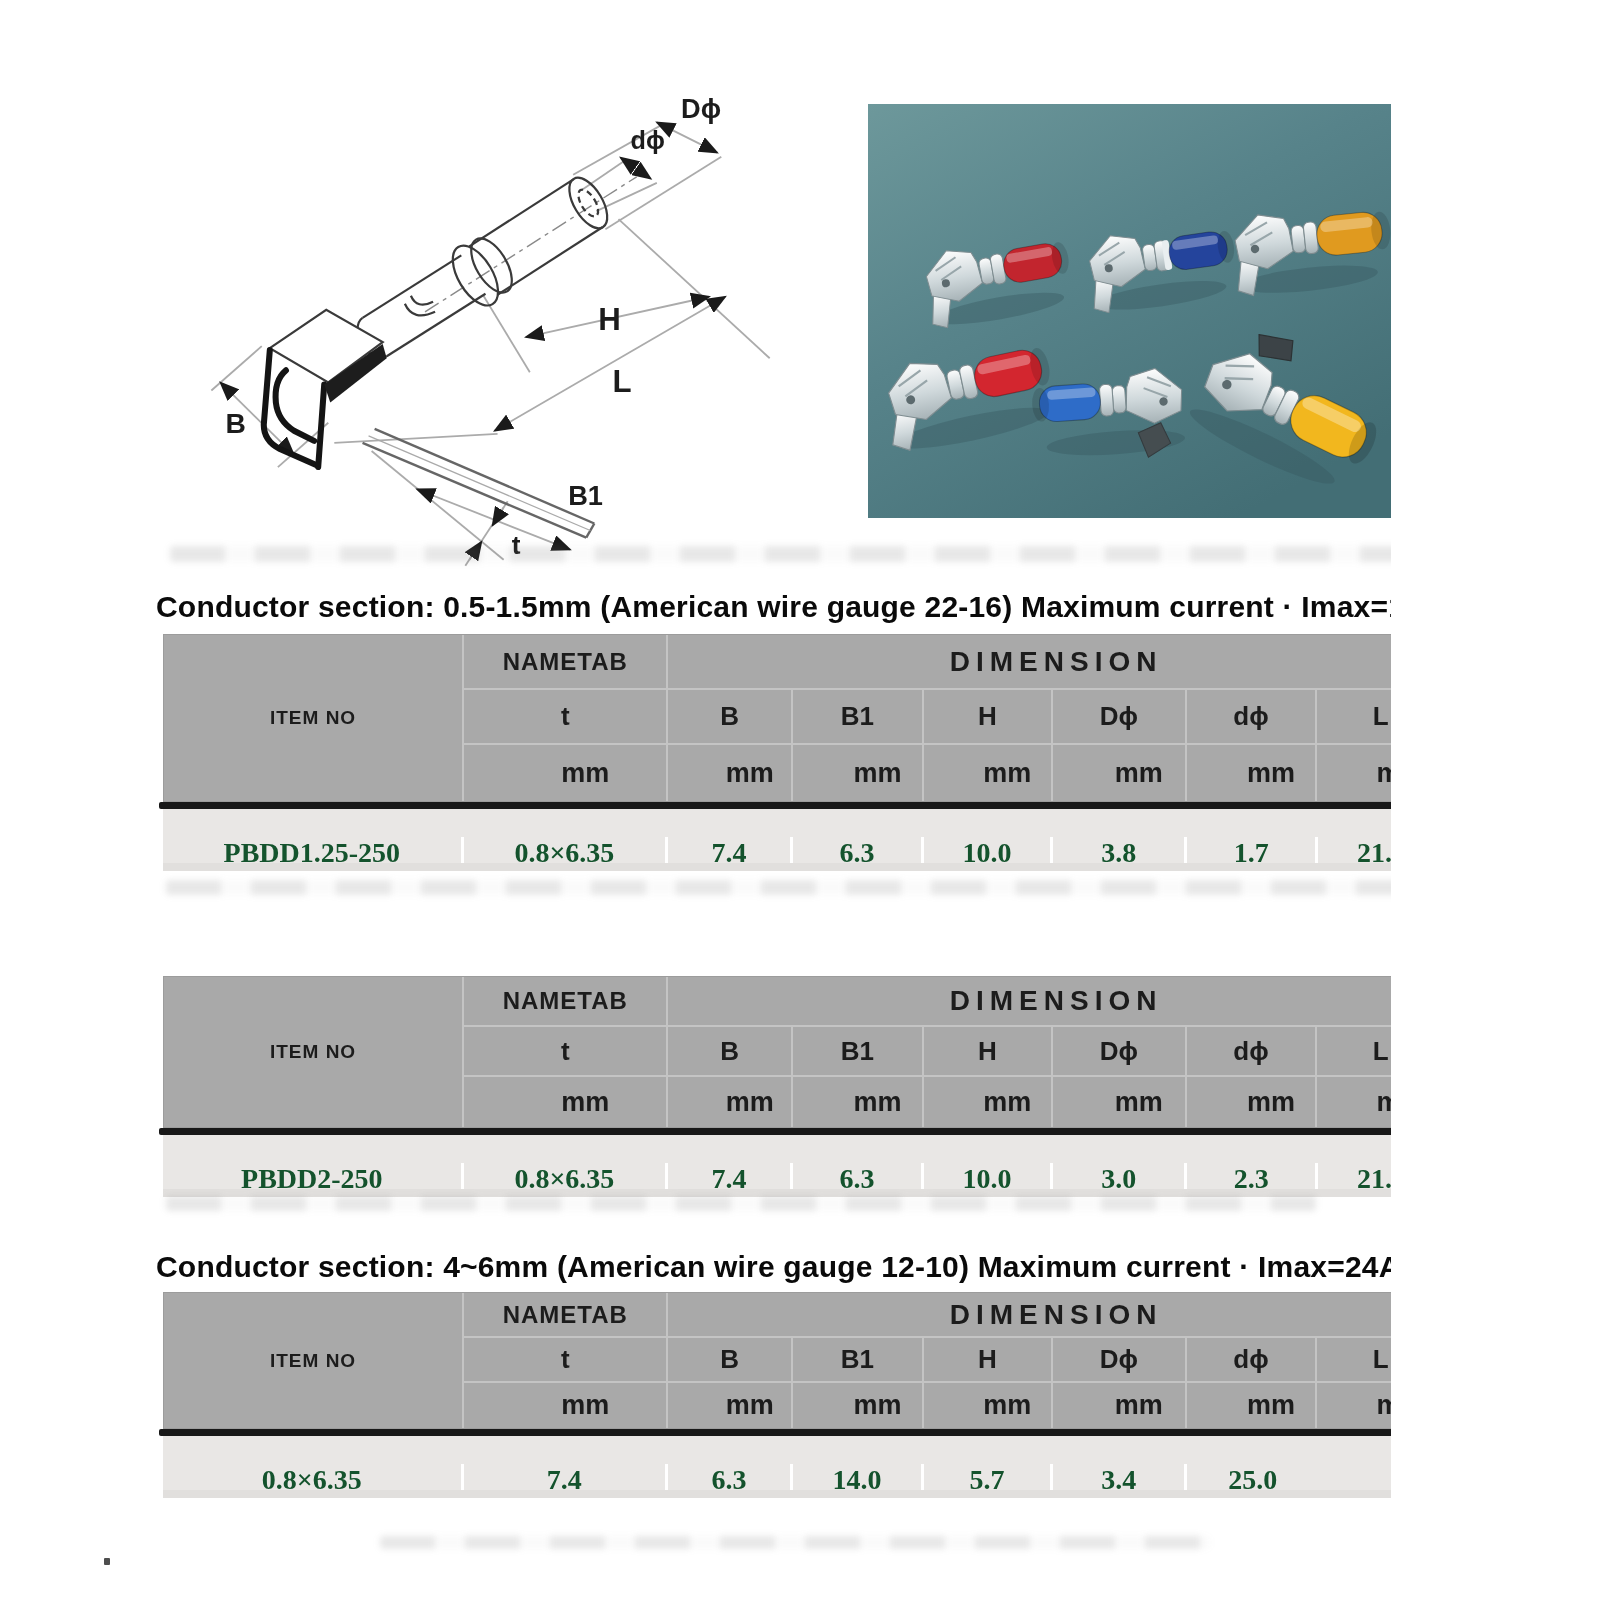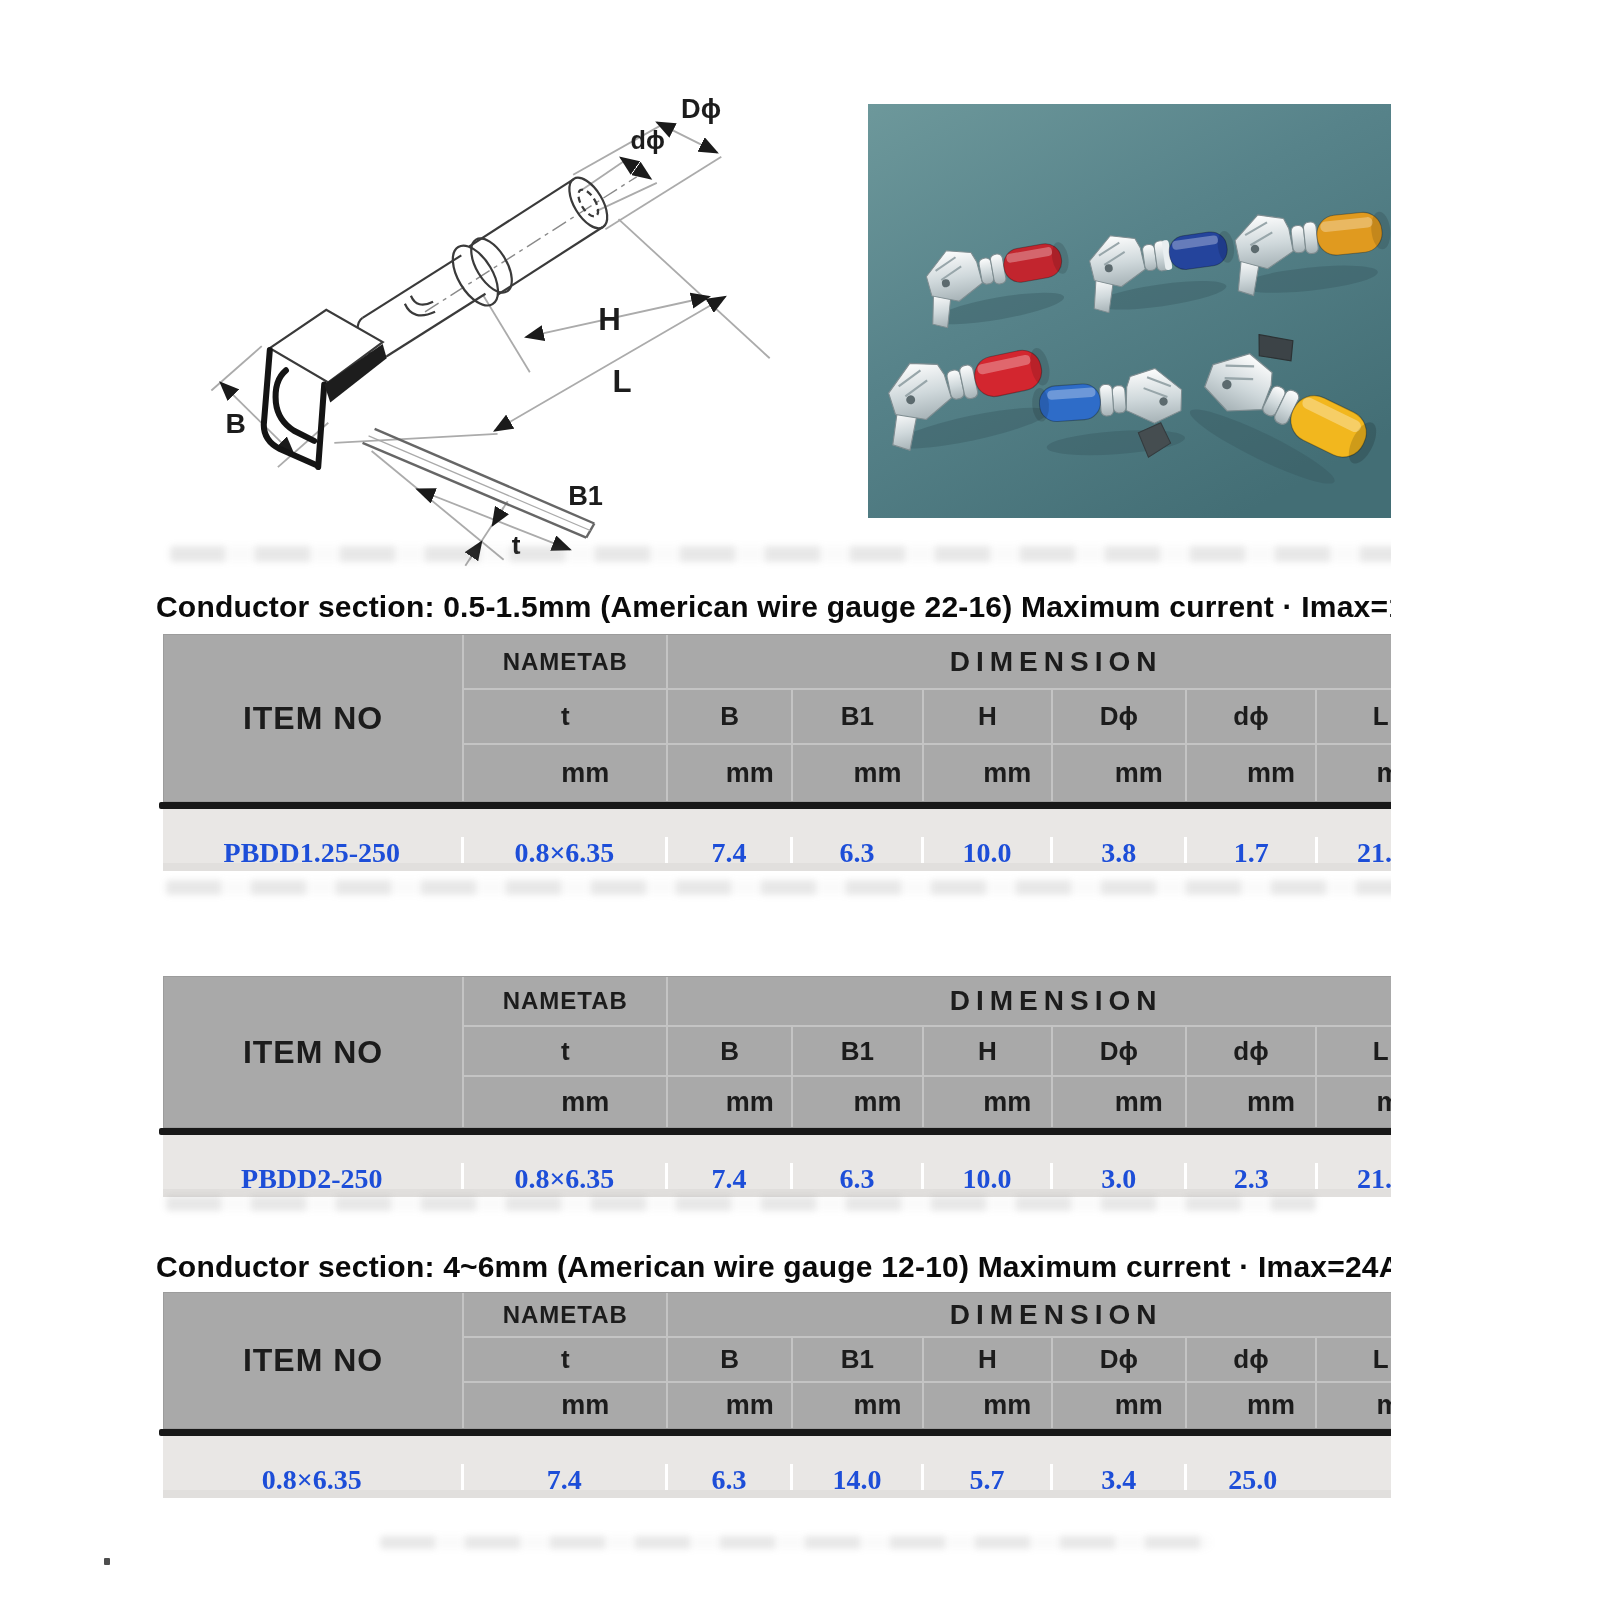--- a/index.html
+++ b/index.html
@@ -9,32 +9,32 @@
   
   .heading{position:absolute;left:156px;font:bold 30px/38px "Liberation Sans",sans-serif;
            color:#0a0a0a;white-space:nowrap;letter-spacing:.2px;}
 
   
   .spec-table{position:absolute;left:163px;width:1282px;}
   .thead{display:grid;background:#a9a9a9;border:1px solid #9c9c9c;
          grid-template-columns:23.45% 15.95% 9.75% 10.2% 10.1% 10.45% 10.2% 9.9%;
          color:#1c1c1c;}
   .hcell{display:flex;align-items:center;justify-content:center;font-weight:bold;}
-  .itemno{grid-column:1;grid-row:1/4;font-size:32px;letter-spacing:1px;border-right:2px solid #c4c4c4;}
+  .itemno{grid-column:1;grid-row:1/4;font-size:19px;letter-spacing:1px;border-right:2px solid #c4c4c4;}
   .nametab{grid-column:2;grid-row:1;font-size:24px;letter-spacing:1px;border-right:2px solid #c4c4c4;border-bottom:2px solid #c4c4c4;}
   .dimension{grid-column:3/9;grid-row:1;font-size:28px;letter-spacing:6px;border-bottom:2px solid #c4c4c4;}
   .sub{grid-row:2;font-size:26px;border-right:2px solid #c4c4c4;border-bottom:2px solid #c4c4c4;}
   .unit{grid-row:3;font-size:27px;border-right:2px solid #c4c4c4;margin-left:40px;}
   .g2{grid-column:2}.g3{grid-column:3}.g4{grid-column:4}.g5{grid-column:5}
   .g6{grid-column:6}.g7{grid-column:7}.g8{grid-column:8;border-right:none;}
   .divider{height:7px;background:#181818;width:calc(100% + 8px);margin-left:-4px;border-radius:2px;}
   .trow{display:grid;background:#e9e7e5;height:54px;
         grid-template-columns:23.45% 15.95% 9.75% 10.2% 10.1% 10.45% 10.2% 9.9%;}
   .dcell{display:flex;align-items:center;justify-content:center;
-         font-family:"Liberation Serif",serif;font-weight:bold;font-size:28px;color:#1d4ed8;
+         font-family:"Liberation Serif",serif;font-weight:bold;font-size:28px;color:#14532d;
          border-right:3px solid #ffffff;margin-top:28px;}
   .dcell:last-child{border-right:none;}
   .shadowstrip{height:8px;background:#d9d7d5;opacity:.8;}
 
   
   #diagram{position:absolute;left:165px;top:88px;width:645px;height:484px;}
   #photo{position:absolute;left:868px;top:104px;width:528px;height:414px;}
   svg text{font-family:"Liberation Sans",sans-serif;font-weight:bold;fill:#1c1c1c;}
 
   

